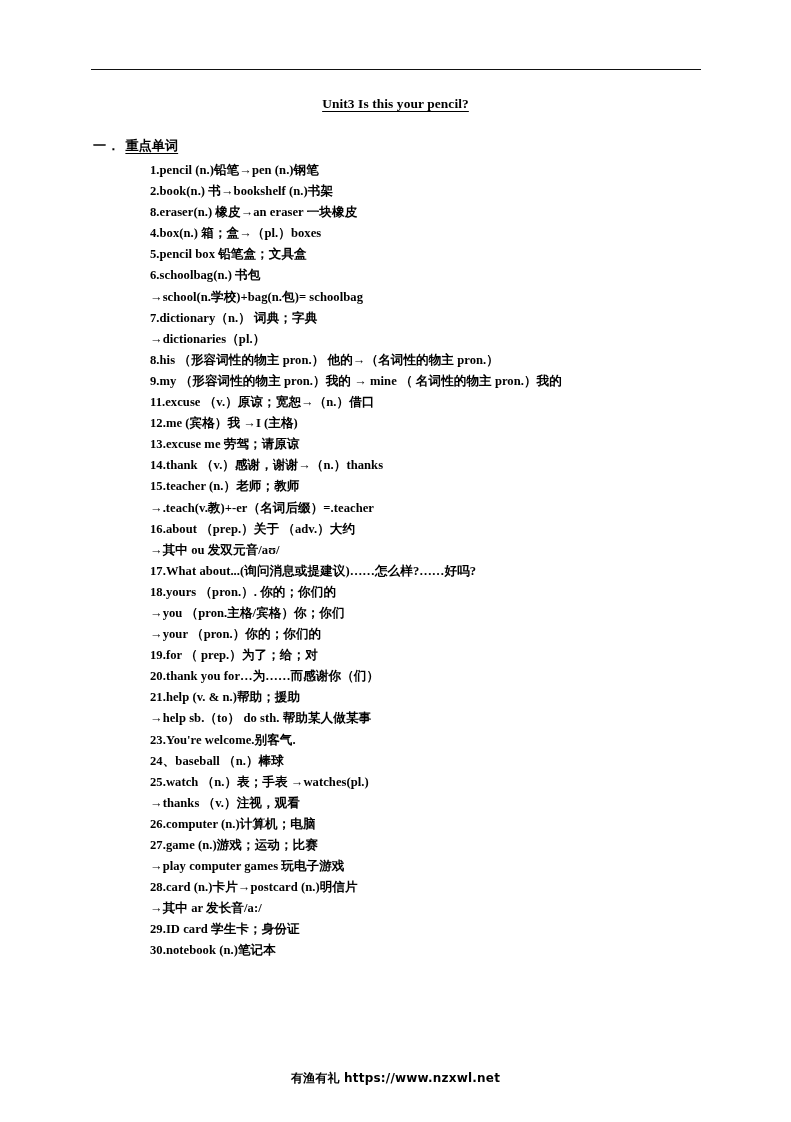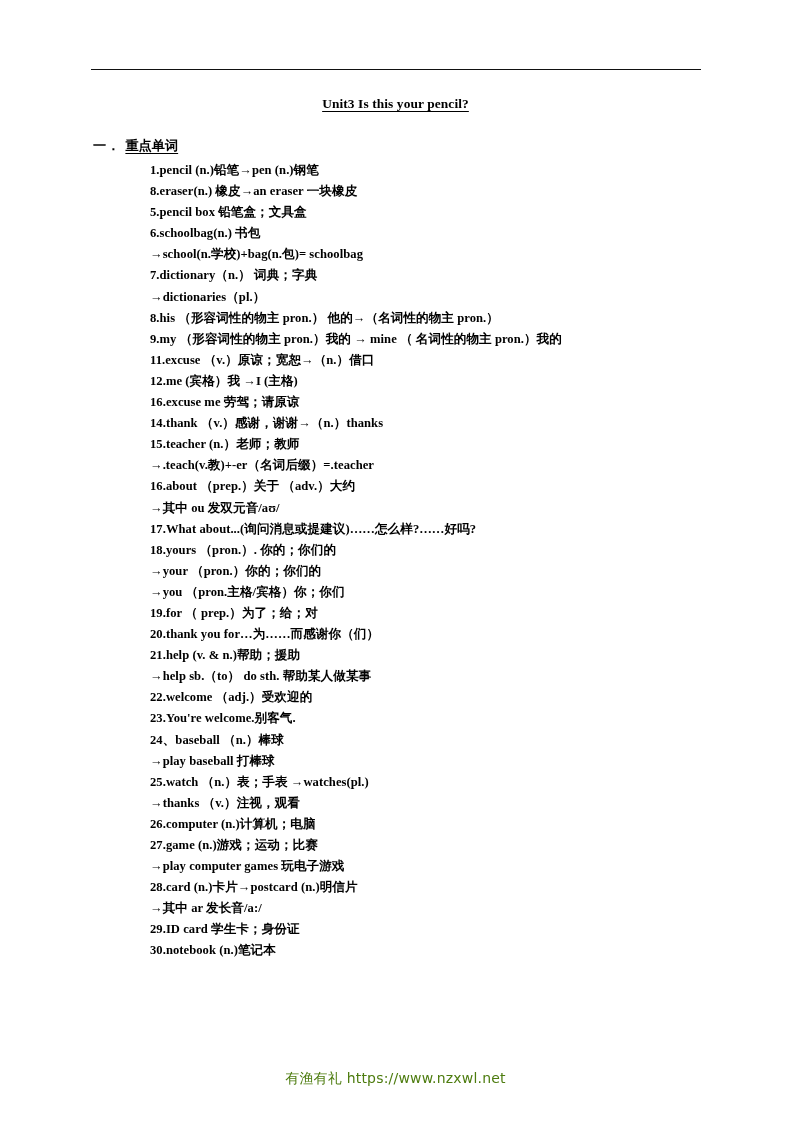--- a/index.html
+++ b/index.html
@@ -91,71 +91,71 @@
   }
 
   
   .footer-watermark {
     position: absolute;
     left: 0;
     top: 1070px;
     width: 791px;
     text-align: center;
     font-family: "DejaVu Sans", "Liberation Sans", sans-serif;
-    font-size: 14px;
-    font-weight: normal;
-    color: #4d7c0f;
+    font-size: 12px;
+    font-weight: bold;
+    color: #000000;
     letter-spacing: 0.2px;
   }
 </style>
 </head>
 <body>
 
 <div class="page">
 
   <div class="top-rule"></div>
 
   <div class="doc-title">
     <span class="ul">Unit3 Is this your pencil?</span>
   </div>
 
   <div class="section-heading">
     <span class="num">一．</span><span class="label">重点单词</span>
   </div>
 
   <div class="word-list">
       <div class="word-line">1.pencil (n.)铅笔→pen (n.)钢笔</div>
+      <div class="word-line">2.book(n.)  书→bookshelf   (n.)书架</div>
       <div class="word-line">8.eraser(n.)  橡皮→an eraser  一块橡皮</div>
+      <div class="word-line">4.box(n.)  箱；盒→（pl.）boxes</div>
       <div class="word-line">5.pencil box  铅笔盒；文具盒</div>
       <div class="word-line">6.schoolbag(n.)  书包</div>
       <div class="word-line sub">→school(n.学校)+bag(n.包)= schoolbag</div>
       <div class="word-line">7.dictionary（n.）  词典；字典</div>
       <div class="word-line sub">→dictionaries（pl.）</div>
       <div class="word-line">8.his    （形容词性的物主 pron.） 他的→（名词性的物主 pron.）</div>
       <div class="word-line">9.my  （形容词性的物主 pron.）我的 → mine  （ 名词性的物主 pron.）我的</div>
       <div class="word-line">11.excuse    （v.）原谅；宽恕→（n.）借口</div>
       <div class="word-line">12.me (宾格）我 →I (主格)</div>
-      <div class="word-line">16.excuse me  劳驾；请原谅</div>
+      <div class="word-line">13.excuse me  劳驾；请原谅</div>
       <div class="word-line">14.thank    （v.）感谢，谢谢→（n.）thanks</div>
       <div class="word-line">15.teacher     (n.）老师；教师</div>
       <div class="word-line sub">→.teach(v.教)+-er（名词后缀）=.teacher</div>
       <div class="word-line">16.about    （prep.）关于   （adv.）大约</div>
       <div class="word-line sub">→其中 ou 发双元音/aʊ/</div>
       <div class="word-line">17.What about...(询问消息或提建议)……怎么样?……好吗?</div>
       <div class="word-line">18.yours    （pron.）. 你的；你们的</div>
+      <div class="word-line sub">→you    （pron.主格/宾格）你；你们</div>
       <div class="word-line sub">→your  （pron.）你的；你们的</div>
-      <div class="word-line sub">→you    （pron.主格/宾格）你；你们</div>
       <div class="word-line">19.for    （ prep.）为了；给；对</div>
       <div class="word-line">20.thank you for…为……而感谢你（们）</div>
       <div class="word-line">21.help   (v. &amp;  n.)帮助；援助</div>
       <div class="word-line sub">→help sb.（to）  do sth.  帮助某人做某事</div>
-      <div class="word-line">22.welcome    （adj.）受欢迎的</div>
       <div class="word-line">23.You're welcome.别客气.</div>
       <div class="word-line">24、baseball    （n.）棒球</div>
-      <div class="word-line sub">→play   baseball   打棒球</div>
       <div class="word-line">25.watch  （n.）表；手表 →watches(pl.)</div>
       <div class="word-line sub">→thanks    （v.）注视，观看</div>
       <div class="word-line">26.computer     (n.)计算机；电脑</div>
       <div class="word-line">27.game      (n.)游戏；运动；比赛</div>
       <div class="word-line sub">→play computer games   玩电子游戏</div>
       <div class="word-line">28.card (n.)卡片→postcard (n.)明信片</div>
       <div class="word-line sub">→其中 ar 发长音/a:/</div>
       <div class="word-line">29.ID card  学生卡；身份证</div>
       <div class="word-line">30.notebook     (n.)笔记本</div>
     </div>

